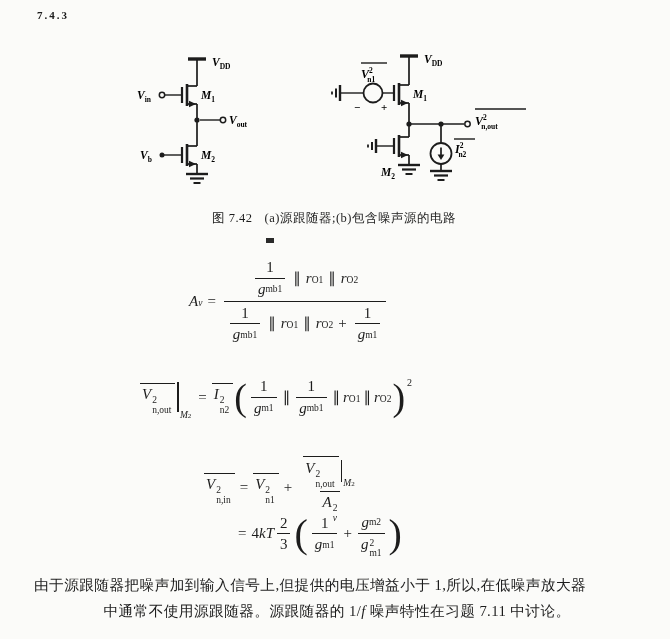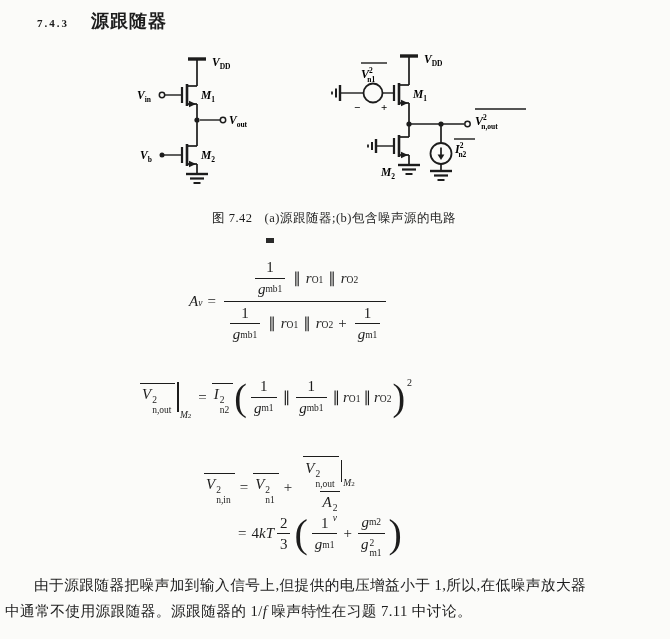--- a/index.html
+++ b/index.html
@@ -39,28 +39,27 @@
   .ev{display:inline-flex;align-items:flex-end;margin:0 2px;}
   .evbar{width:1.5px;background:#1c1c1c;}
   .evsub{font-size:9.5px;transform:translateY(8px);margin-left:1px;display:inline-flex;align-items:baseline;}
   .evsub sub{font-size:7px;}
   .bp{line-height:0;align-self:center;font-weight:400;margin:0 1px;}
   .ps{font-size:10px;align-self:flex-start;margin-top:1px;margin-left:1px;}
   
   .para-line{position:absolute;left:5px;width:664px;font-size:14.7px;
     letter-spacing:0.4px;line-height:20px;}
   #pline1{top:575px;padding-left:29px;}
-  #pline2{top:601px;}
+  #pline2{top:601px;text-align:center;}
 </style>
 </head>
 <body>
 
 <div class="heading">
   <span class="num">7.4.3</span>
-  <span class="ttl">源跟随器</span>
 </div>
 
 <svg class="schem" style="left:130px;top:50px" width="140" height="145" viewBox="0 0 140 145">
   <g stroke="#1c1c1c" fill="none">
     <g>
       <path d="M58,9 H76" stroke-width="3.4"></path>
       <path d="M67,9 V36" stroke-width="1.7"></path>
     </g>
     <g>
       <path d="M52,37 V53" stroke-width="2.2"></path>

